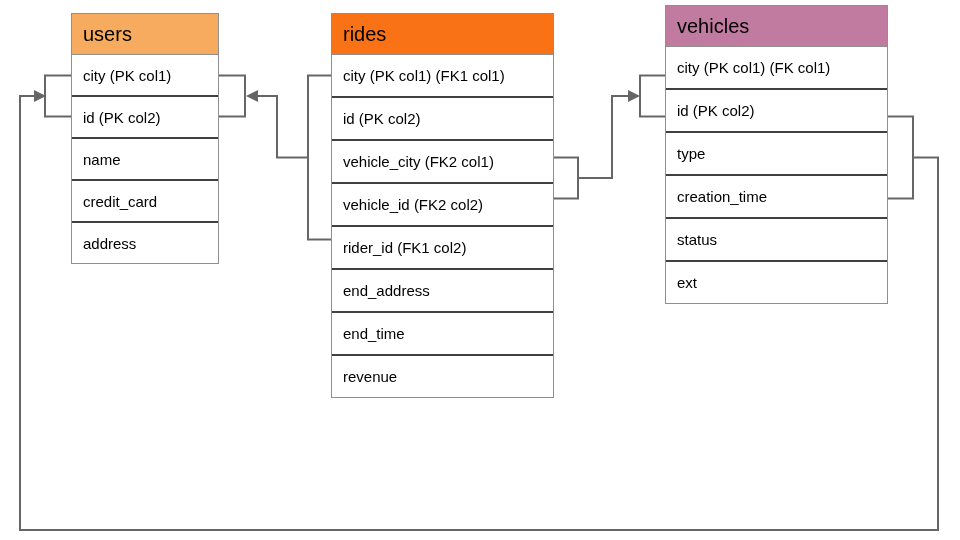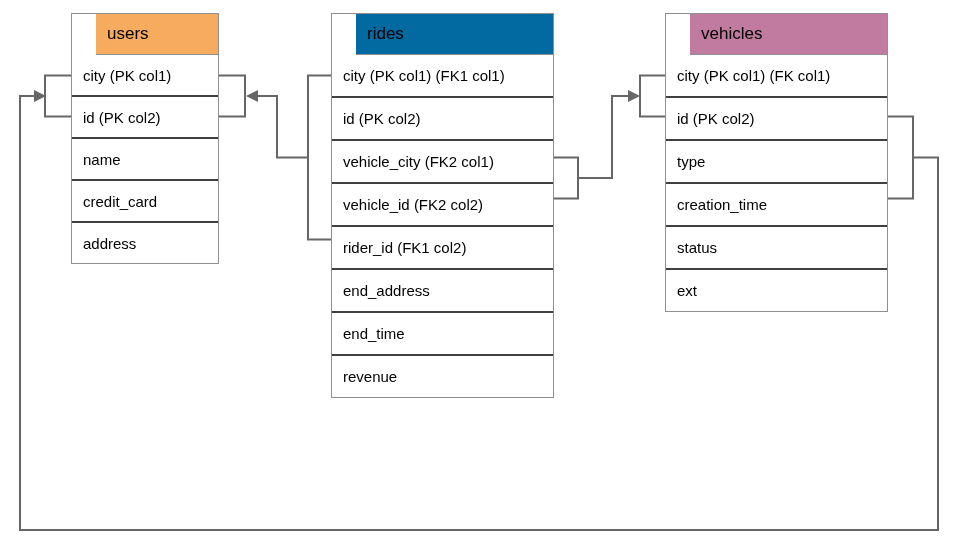--- a/index.html
+++ b/index.html
@@ -7,31 +7,31 @@
     position:relative;width:960px;height:540px;background:#ffffff;
     overflow:hidden;font-family:"Liberation Sans",sans-serif;color:#000;
   }
   svg.connectors{position:absolute;left:0;top:0;width:960px;height:540px;}
   .er-table{
     position:absolute;background:#ffffff;border:1px solid #8f8f8f;
     box-sizing:border-box;
   }
   .thead{
     height:40px;display:flex;align-items:center;padding:0 11px;
-    border-bottom:1px solid #8f8f8f;font-size:17px;margin-left:24px;
+    border-bottom:1px solid #8f8f8f;font-size:20px;
   }
   .row{
     height:40px;display:flex;align-items:center;padding:0 11px;
     border-bottom:2px solid #404040;font-size:15px;white-space:nowrap;
     box-sizing:content-box;
   }
   .tbody .row:last-child{border-bottom:none;}
   #table-users{left:71px;top:13px;width:148px;}
   #table-rides{left:331px;top:13px;width:223px;}
-  #table-vehicles{left:665px;top:13px;width:223px;}
+  #table-vehicles{left:665px;top:5px;width:223px;}
   .rows-41 .row{height:41px;}
 </style>
 </head>
 <body>
 
 <div class="canvas">
 
   <svg class="connectors" viewBox="0 0 960 540" fill="none" stroke="#666666" stroke-width="2">
 
     <g>
@@ -60,21 +60,21 @@
     <div class="tbody">
         <div class="row">city (PK col1)</div>
         <div class="row">id (PK col2)</div>
         <div class="row">name</div>
         <div class="row">credit_card</div>
         <div class="row">address</div>
       </div>
   </div>
 
   <div class="er-table rows-41" id="table-rides">
-    <div class="thead" style="background: #0369a1;">rides</div>
+    <div class="thead" style="background: #f97316;">rides</div>
     <div class="tbody">
         <div class="row">city (PK col1) (FK1 col1)</div>
         <div class="row">id (PK col2)</div>
         <div class="row">vehicle_city (FK2 col1)</div>
         <div class="row">vehicle_id (FK2 col2)</div>
         <div class="row">rider_id (FK1 col2)</div>
         <div class="row">end_address</div>
         <div class="row">end_time</div>
         <div class="row">revenue</div>
       </div>

